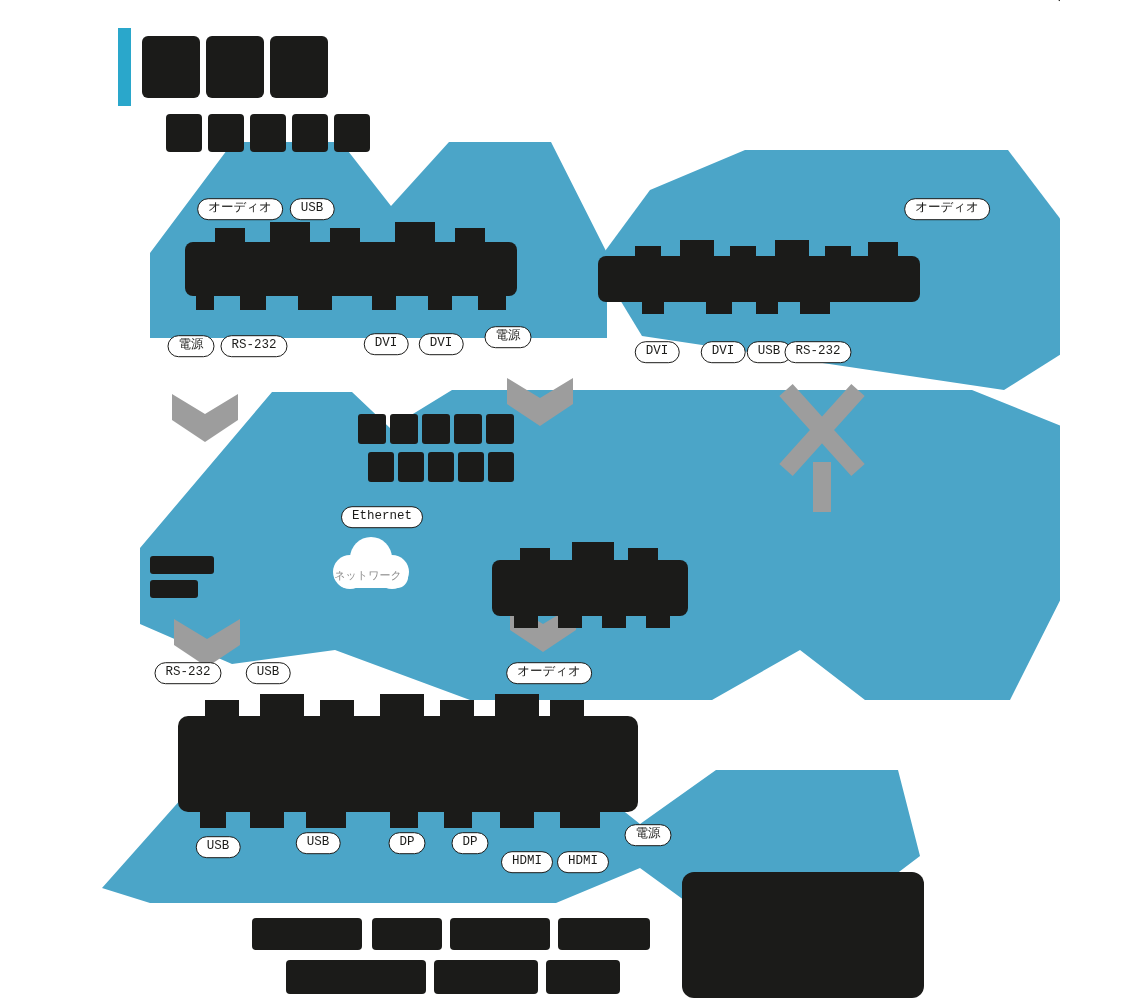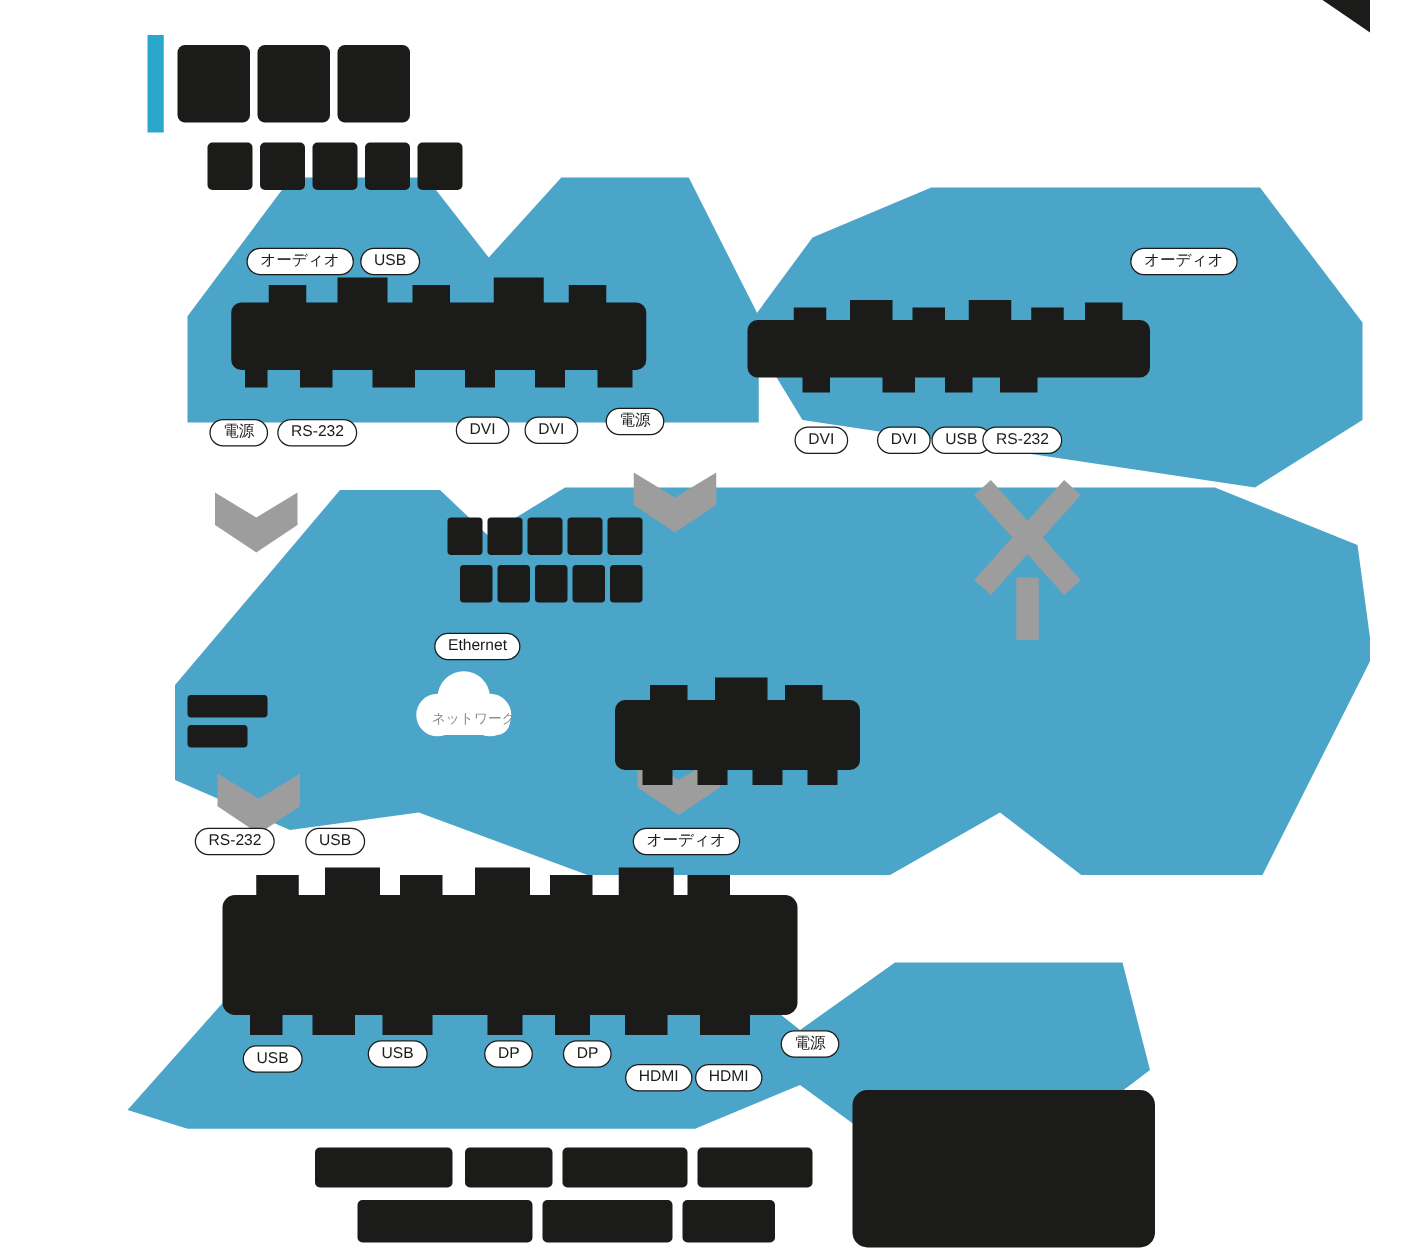--- a/index.html
+++ b/index.html
@@ -1,18 +1,18 @@
 <!DOCTYPE html>
 <html><head>
 <meta charset="utf-8">
 <style>
   html,body{margin:0;padding:0;background:#ffffff;}
   .stage{
     position:relative;width:1060px;height:1000px;background:#ffffff;
-    font-family:Liberation Sans, sans-serif;overflow:hidden;padding-left:36px;
+    font-family:Liberation Mono, monospace;overflow:hidden;
   }
   .stage > svg{position:absolute;left:0;top:0;}
   .ribbon{fill:#4BA5C8;}
   .teal{fill:#2AA7CB;}
   .ink{fill:#1B1B19;}
   .gray{fill:#9D9D9D;}
   .grayline{stroke:#9D9D9D;stroke-width:18;fill:none;}
   .cloud{fill:#FFFFFF;}
   .pill{
     position:absolute;transform:translate(-50%,-50%);
@@ -163,21 +163,21 @@
   <div class="pill" style="left:441px;top:344px">DVI</div>
   <div class="pill" style="left:508px;top:337px">電源</div>
 
   <div class="pill" style="left:947px;top:209px">オーディオ</div>
   <div class="pill" style="left:657px;top:352px">DVI</div>
   <div class="pill" style="left:723px;top:352px">DVI</div>
   <div class="pill" style="left:769px;top:352px">USB</div>
   <div class="pill" style="left:818px;top:352px">RS-232</div>
 
   <div class="pill" style="left:382px;top:517px">Ethernet</div>
-  <div class="cloud-label" style="left:379px;top:575px">ネットワーク</div>
+  <div class="cloud-label" style="left:368px;top:575px">ネットワーク</div>
 
   <div class="pill" style="left:188px;top:673px">RS-232</div>
   <div class="pill" style="left:268px;top:673px">USB</div>
   <div class="pill" style="left:549px;top:673px">オーディオ</div>
 
   <div class="pill" style="left:218px;top:847px">USB</div>
   <div class="pill" style="left:318px;top:843px">USB</div>
   <div class="pill" style="left:407px;top:843px">DP</div>
   <div class="pill" style="left:470px;top:843px">DP</div>
   <div class="pill" style="left:527px;top:862px">HDMI</div>

